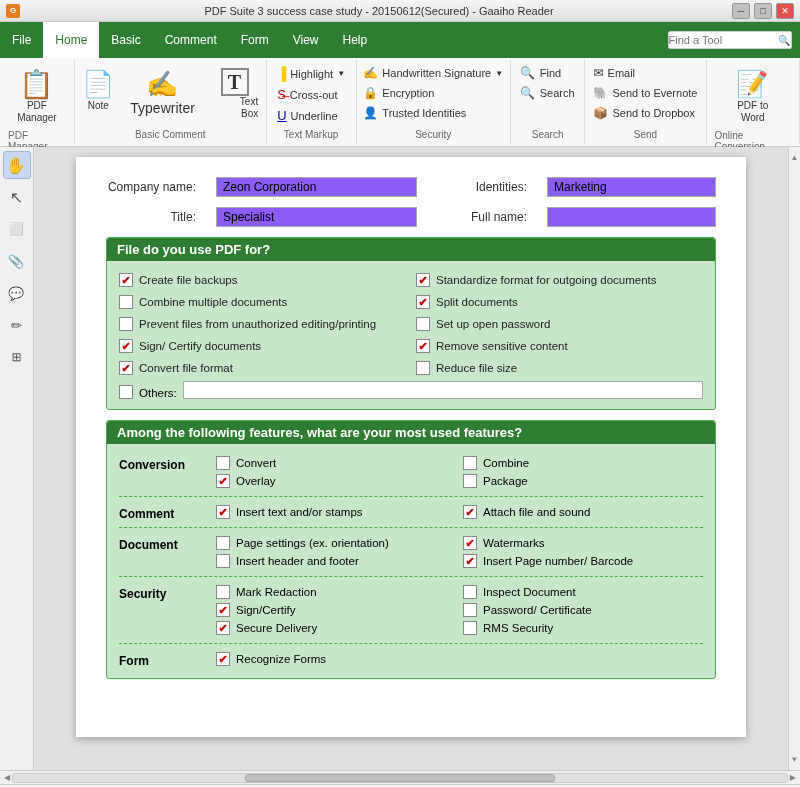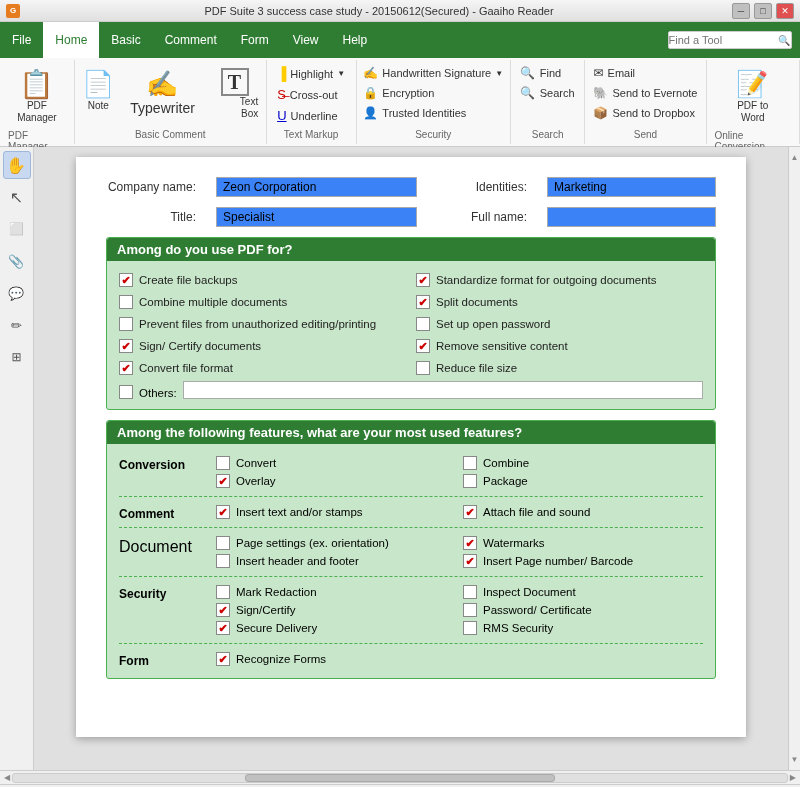--- a/index.html
+++ b/index.html
@@ -193,21 +193,21 @@
       font-size: 12px;
       color: #333;
       min-width: 90px;
       text-align: right;
     }
     .form-input {
       border: 1px solid #aaa;
       padding: 2px 6px;
       font-size: 12px;
       height: 20px;
-      background: #3b82f6;
+      background: #8b5cf6;
     }
     .form-input.wide { width: 220px; }
     .form-input.medium { width: 180px; }
 
     
     .survey-section {
       background: #c8e6c9;
       border: 1px solid #4caf50;
       border-radius: 3px;
       padding: 10px 12px;
@@ -524,21 +524,21 @@
         <input class="form-input medium" type="text" value="Marketing" style="">
       </div>
       <div class="form-row">
         <span class="form-label">Title:</span>
         <input class="form-input wide" type="text" value="Specialist" style="">
         <span class="form-label">Full name:</span>
         <input class="form-input medium" type="text" value="" style="">
       </div>
 
       <div class="survey-section">
-        <div class="survey-title">Among do you use PDF for?</div>
+        <div class="survey-title">File do you use PDF for?</div>
         <div class="survey-grid">
 
           <div class="survey-item">
             <div class="checkbox checked"></div>
             <span>Create file backups</span>
           </div>
           <div class="survey-item">
             <div class="checkbox checked"></div>
             <span>Standardize format for outgoing documents</span>
           </div>
@@ -623,21 +623,21 @@
           </div>
           <div style="flex:1;">
             <div class="feature-row">
               <div class="checkbox checked"></div>
               <span>Attach file and sound</span>
             </div>
           </div>
         </div>
 
         <div style="display:flex; border-bottom: 1px dashed #4caf50; padding-bottom:6px; margin-bottom:6px;">
-          <div style="width:90px; font-weight:normal; font-size:16px; padding-top:4px;">Document</div>
+          <div style="width:90px; font-weight:bold; font-size:12px; padding-top:4px;">Document</div>
           <div style="flex:1;">
             <div class="feature-row">
               <div class="checkbox"></div>
               <span>Page settings (ex. orientation)</span>
             </div>
             <div class="feature-row">
               <div class="checkbox"></div>
               <span>Insert header and footer</span>
             </div>
           </div>

